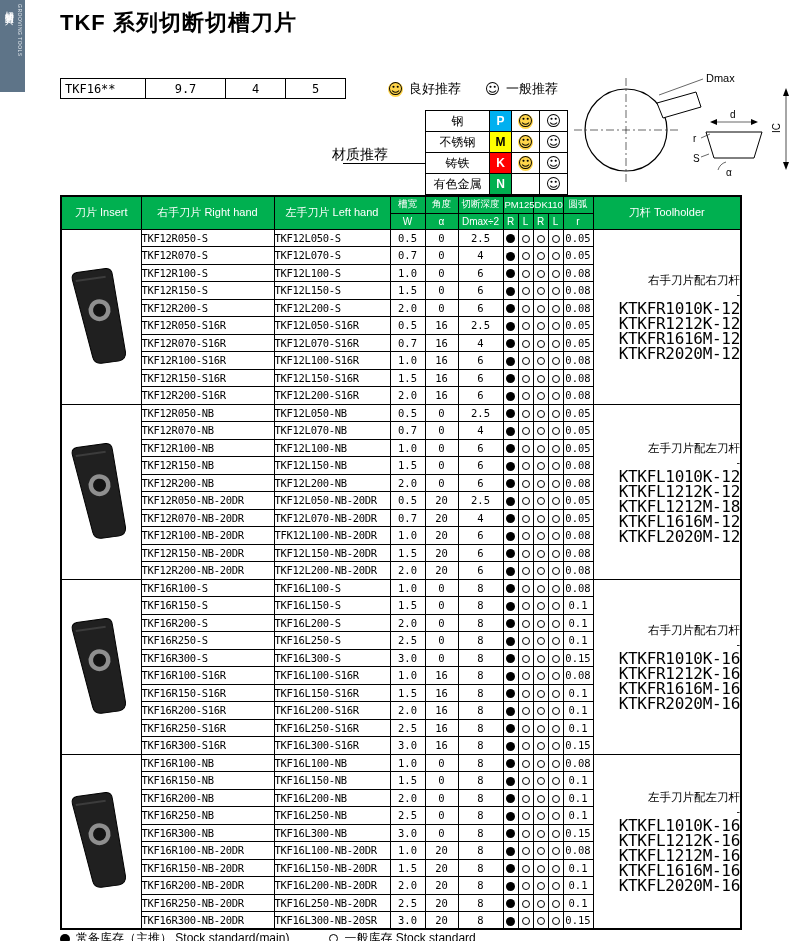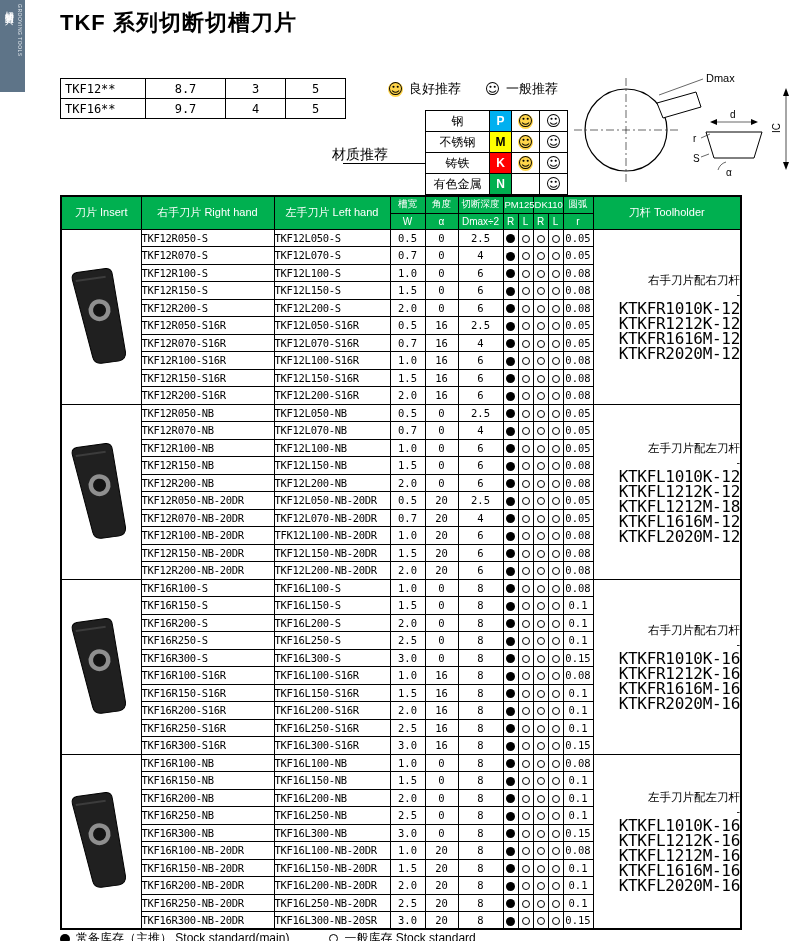--- a/index.html
+++ b/index.html
@@ -97,26 +97,20 @@
 <div class="page-title">TKF 系列切断切槽刀片</div>
 
 <table class="spec-table">
   <colgroup>
       <col style="width:85px">
       <col style="width:80px">
       <col style="width:60px">
       <col style="width:60px">
     </colgroup>
   <tbody>
-    <tr>
-      <td class="left">TKF12**</td>
-      <td>8.7</td>
-      <td>3</td>
-      <td>5</td>
-    </tr>
     <tr>
       <td class="left">TKF16**</td>
       <td>9.7</td>
       <td>4</td>
       <td>5</td>
     </tr>
   </tbody>
 </table>
 
 <div class="top-legend">

